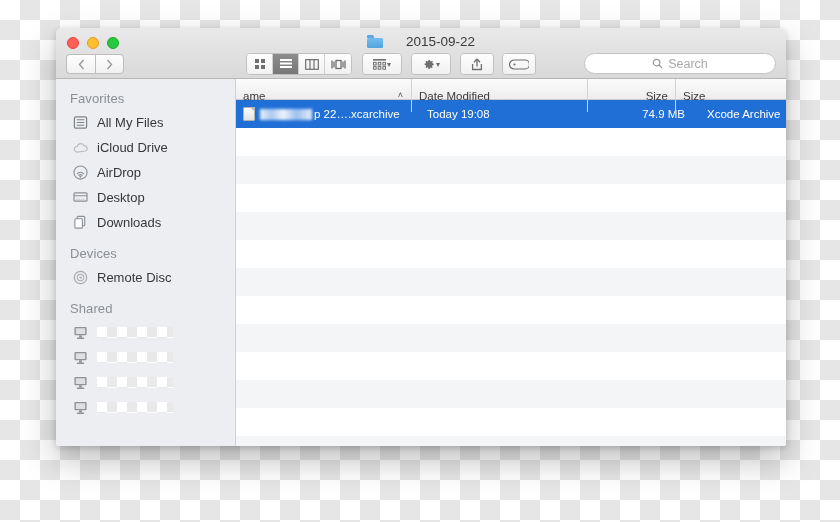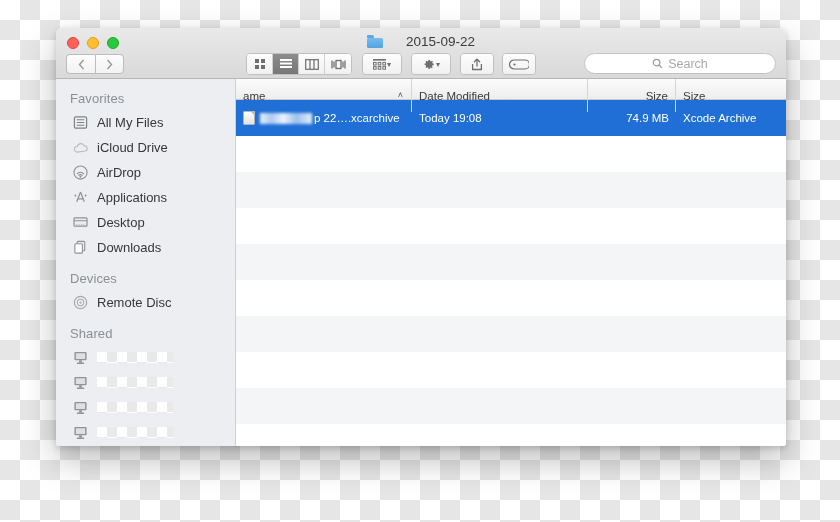--- a/index.html
+++ b/index.html
@@ -267,25 +267,26 @@
   .sortarrow {
     position: absolute;
     right: 8px;
     font-size: 9px;
     color: #555;
     line-height: 1;
   }
 
   .row {
     display: flex;
-    height: 36px;
+    height: 28px;
     font-size: 11.5px;
     color: #1d1d1d;
     align-items: center;
     box-sizing: border-box;
+    gap: 8px;
   }
   .row.alt { background: #f4f5f7; }
   .row.selected { background: #1f6fd6; color: #ffffff; }
   .cell {
     box-sizing: border-box;
     padding: 0 7px;
     display: flex;
     align-items: center;
     height: 20px;
     overflow: hidden;
@@ -479,31 +480,20 @@
           <svg width="15" height="15" viewBox="0 0 16 16">
             <circle cx="8" cy="8" r="7" fill="none" stroke="#8c9197" stroke-width="1.2"></circle>
             <path d="M4.3 9.6 a4.6 4.6 0 0 1 7.4 0" fill="none" stroke="#8c9197" stroke-width="1.2"></path>
             <path d="M5.9 11.3 a2.6 2.6 0 0 1 4.2 0" fill="none" stroke="#8c9197" stroke-width="1.2"></path>
             <circle cx="8" cy="12.6" r="1.1" fill="#8c9197"></circle>
           </svg>
         </span>
         <span class="sb-label">AirDrop</span>
       </div>
 
-      <div class="sb-item">
-        <span class="sb-icon">
-          <svg width="15" height="15" viewBox="0 0 16 16">
-            <path d="M8 2.2 L12 12.6 M8 2.2 L4 12.6" fill="none" stroke="#8c9197" stroke-width="1.3"></path>
-            <path d="M5.2 9.4 L10.8 9.4" fill="none" stroke="#8c9197" stroke-width="1.3"></path>
-            <path d="M1.8 5.2 L3.3 6.6 M1.8 6.6 L3.3 5.2" stroke="#8c9197" stroke-width="1.1"></path>
-            <path d="M12.7 5.2 L14.2 6.6 M12.7 6.6 L14.2 5.2" stroke="#8c9197" stroke-width="1.1"></path>
-          </svg>
-        </span>
-        <span class="sb-label">Applications</span>
-      </div>
 
       <div class="sb-item">
         <span class="sb-icon">
           <svg width="15" height="13" viewBox="0 0 16 14">
             <rect x="1" y="2" width="14" height="9" rx="1" fill="none" stroke="#8c9197" stroke-width="1.3"></rect>
             <line x1="1" y1="5" x2="15" y2="5" stroke="#8c9197" stroke-width="1.1"></line>
             <line x1="4" y1="8.5" x2="4" y2="10" stroke="#b3b6ba" stroke-width="1"></line>
             <line x1="6.5" y1="8.5" x2="6.5" y2="10" stroke="#b3b6ba" stroke-width="1"></line>
             <line x1="9" y1="8.5" x2="9" y2="10" stroke="#b3b6ba" stroke-width="1"></line>
             <line x1="11.5" y1="8.5" x2="11.5" y2="10" stroke="#b3b6ba" stroke-width="1"></line>

